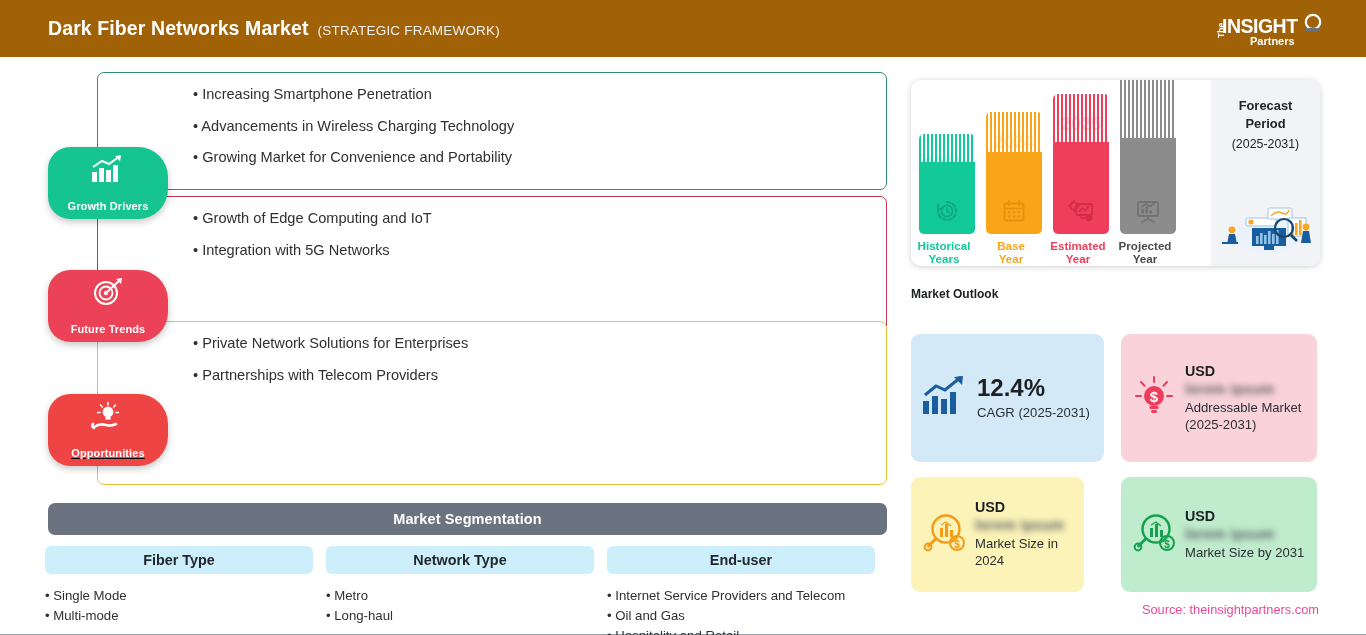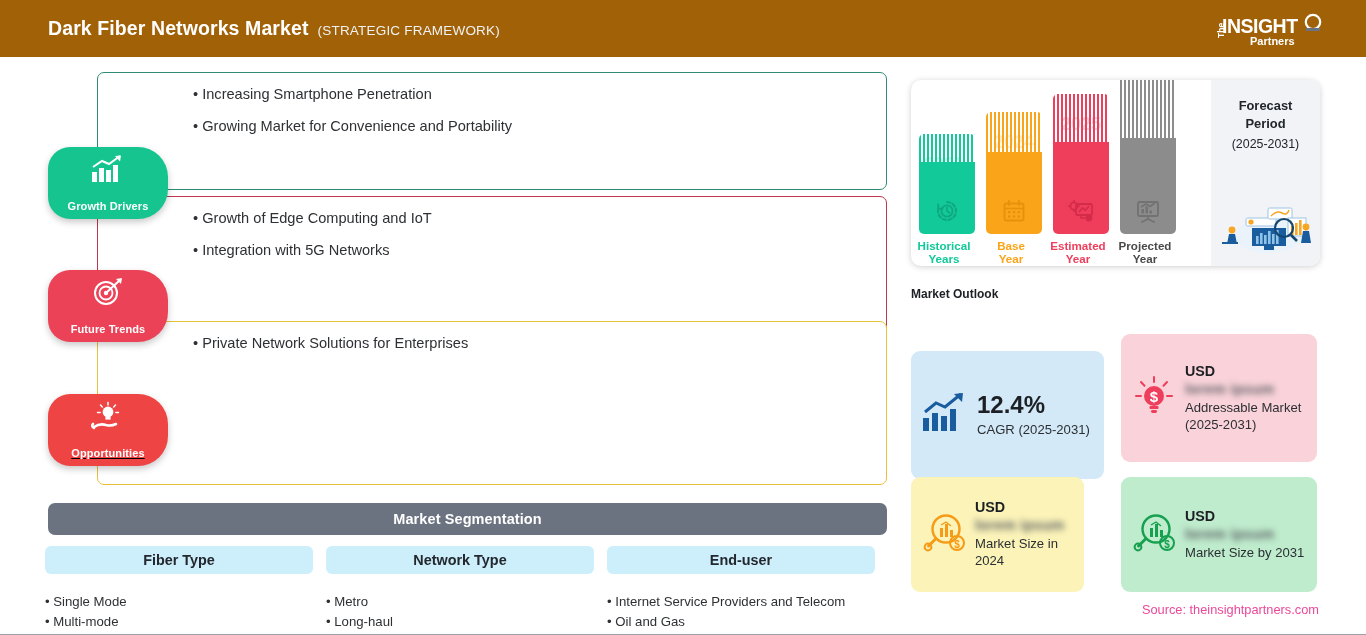--- a/index.html
+++ b/index.html
@@ -55,21 +55,21 @@
     display:flex; align-items:center; justify-content:center;
     font-size:14.5px; font-weight:bold; letter-spacing:.1px;
   }
   .seg-cols { position:absolute; left:45px; top:489px; width:845px; display:flex; gap:0; }
   .seg-col { width:281px; }
   .seg-col-pill {
     height:28px; background:#cdeefb; border-radius:6px;
     display:flex; align-items:center; justify-content:center;
     font-size:14.4px; font-weight:bold; color:#23282e; width:268px;
   }
-  .seg-items { margin-top:18px; }
+  .seg-items { margin-top:12px; }
   .seg-item { font-size:13.2px; color:#2e3033; line-height:1.52; white-space:nowrap;}
   .seg-item::before { content:"• "; }
 
   
   .right-col { position:absolute; left:900px; top:57px; width:466px; height:578px; }
 
   .forecast-card {
     position:absolute; left:11px; top:23px; width:409px; height:186px;
     background:#fff; border-radius:10px;
     box-shadow: 0 1px 6px rgba(0,0,0,.19); display:flex; overflow:hidden;
@@ -93,21 +93,21 @@
   }
   .fc-title { font-size:12.9px; font-weight:bold; color:#22262b; text-align:center; line-height:1.37;}
   .fc-sub { font-size:12.4px; color:#22262b; text-align:center; margin-top:5px;}
 
   .outlook-title {
     position:absolute; left:11px; top:230px;
     font-size:12px; font-weight:bold; color:#1c1f23;
   }
 
   .ocard { position:absolute; border-radius:9px; }
-  .oc-blue  { left:11px;  top:277px; width:193px; height:128px; background:#d3e9f7;margin-top:17px; }
+  .oc-blue  { left:11px;  top:277px; width:193px; height:128px; background:#d3e9f7; }
   .oc-pink  { left:221px; top:277px; width:196px; height:128px; background:#fad3da; }
   .oc-yellow{ left:11px;  top:420px; width:173px; height:115px; background:#fbf3b8; }
   .oc-green { left:221px; top:420px; width:196px; height:115px; background:#bfeccd; }
 
   .oc-inner { display:flex; height:100%; align-items:center; gap:8px; padding:0 10px; }
   .oc-text { display:flex; flex-direction:column; }
   .oc-usd { font-size:14.3px; font-weight:bold; color:#1c1f23; }
   .oc-blur {
     font-size:14.5px; font-weight:bold; color:#5b5f63;
     filter: blur(3.4px); margin:2px 0 3px 0; letter-spacing:.3px; user-select:none;
@@ -140,34 +140,36 @@
         <text x="44" y="36" fill="#ffffff" font-family="Liberation Sans, sans-serif" font-size="11" font-weight="bold">Partners</text>
       </svg>
     </div>
   </div>
 
   <div class="left-col">
 
     <div class="factor-box fb-green">
       <div class="bullets">
         <div class="bullet">Increasing Smartphone Penetration</div>
+        <div class="bullet">Advancements in Wireless Charging Technology</div>
         <div class="bullet">Growing Market for Convenience and Portability</div>
       </div>
     </div>
 
     <div class="factor-box fb-red">
       <div class="bullets">
         <div class="bullet">Growth of Edge Computing and IoT</div>
         <div class="bullet">Integration with 5G Networks</div>
       </div>
     </div>
 
     <div class="factor-box fb-orange">
       <div class="bullets">
         <div class="bullet">Private Network Solutions for Enterprises</div>
+        <div class="bullet">Partnerships with Telecom Providers</div>
       </div>
     </div>
 
     <div class="badge bd-green">
       <span class="badge-icon">
         <svg width="38" height="30" viewBox="0 0 38 30">
           <rect x="3" y="18" width="5" height="10" fill="#fff"></rect>
           <rect x="10" y="14" width="5" height="14" fill="#fff"></rect>
           <rect x="17" y="16" width="5" height="12" fill="#fff"></rect>
           <rect x="24" y="11" width="5" height="17" fill="#fff"></rect>

